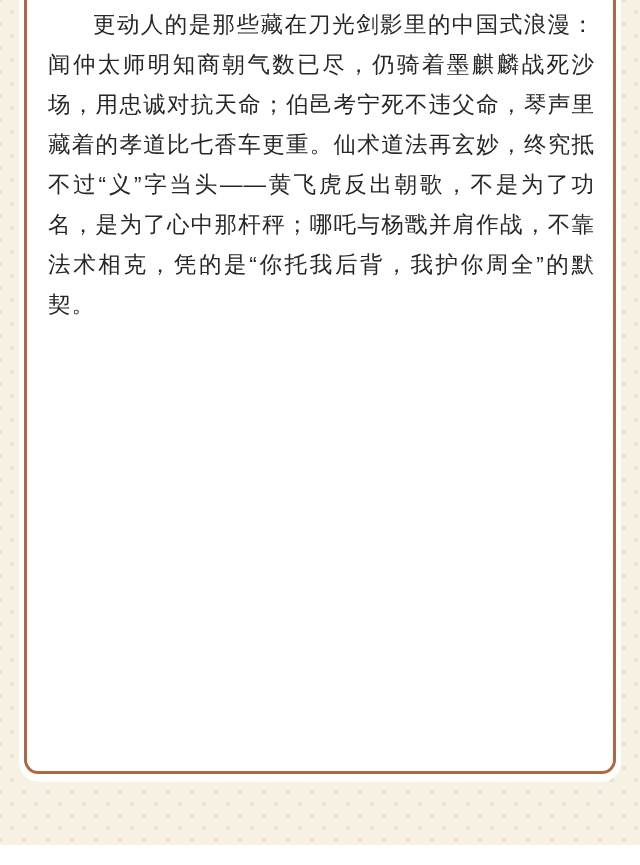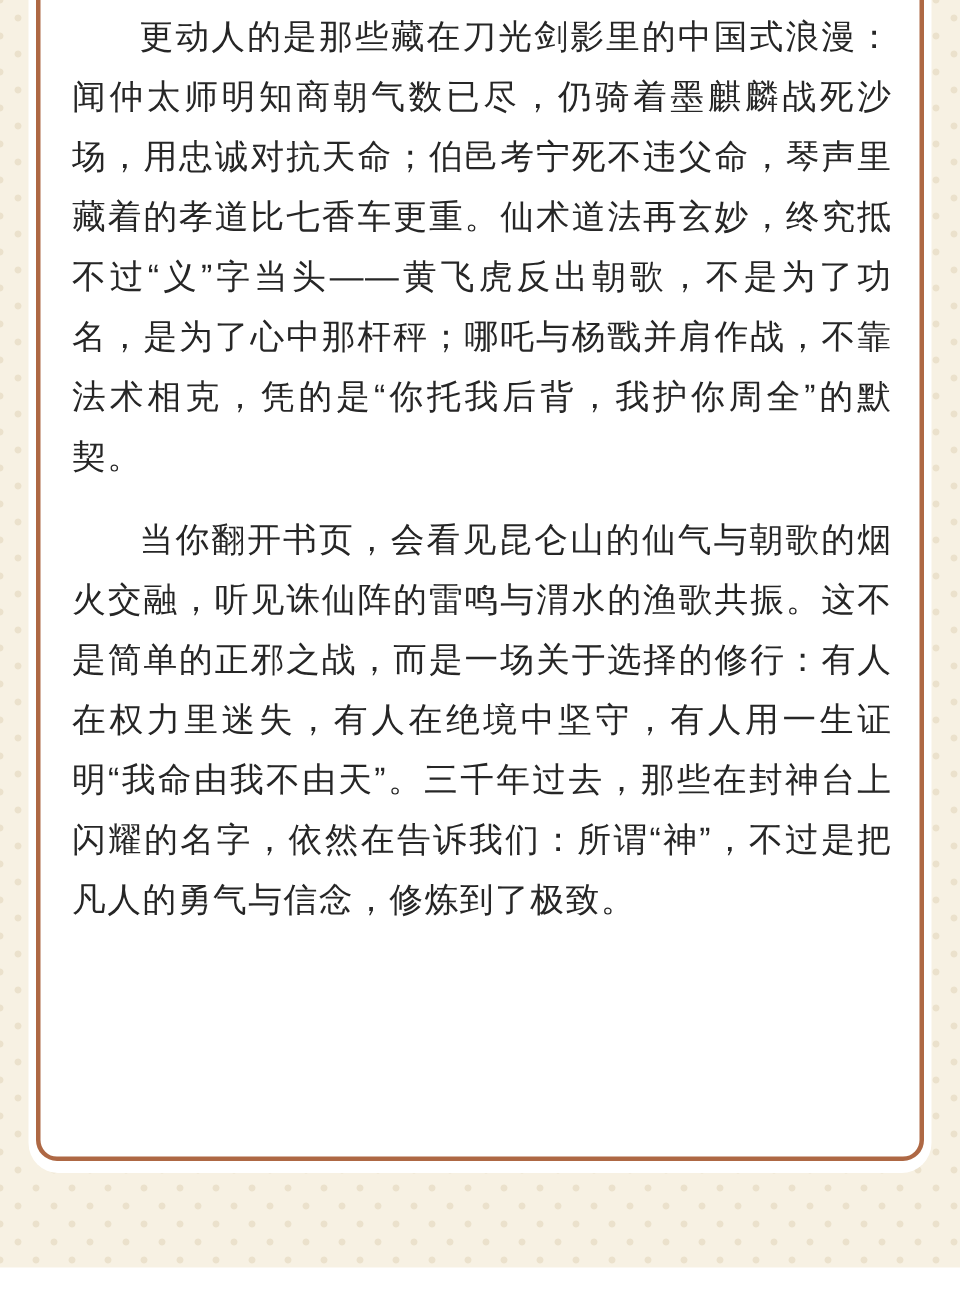--- a/index.html
+++ b/index.html
@@ -77,19 +77,18 @@
 </style>
 </head>
 <body>
 
 <div id="page">
 
   <div class="card">
     <div class="card-border"></div>
     <div class="content">
       <p>更动人的是那些藏在刀光剑影里的中国式浪漫：闻仲太师明知商朝气数已尽，仍骑着墨麒麟战死沙场，用忠诚对抗天命；伯邑考宁死不违父命，琴声里藏着的孝道比七香车更重。仙术道法再玄妙，终究抵不过“义”字当头——黄飞虎反出朝歌，不是为了功名，是为了心中那杆秤；哪吒与杨戬并肩作战，不靠法术相克，凭的是“你托我后背，我护你周全”的默契。</p>
-      <p>当你翻开书页，会看见昆仑山的仙气与朝歌的烟火交融，听见诛仙阵的雷鸣与渭水的渔歌共振。这不是简单的正邪之战，而是一场关于选择的修行：有人在权力里迷失，有人在绝境中坚守，有人用一生证明“我命由我不由天”。三千年过去，那些在封神台上闪耀的名字，依然在告诉我们：所谓“神”，不过是把凡人的勇气与信念，修炼到了极致。</p>
     </div>
   </div>
 
   <div class="bottom-strip"></div>
 
 </div>
 
 </body></html>

